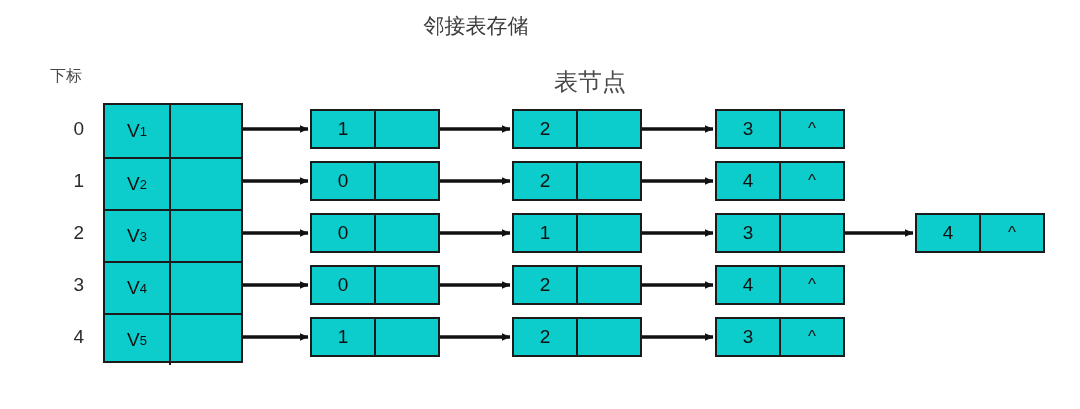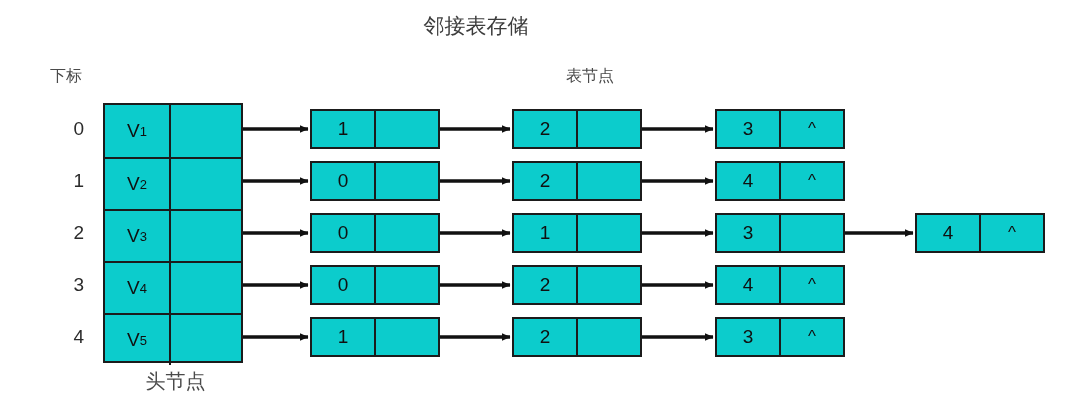--- a/index.html
+++ b/index.html
@@ -41,21 +41,21 @@
   #label-head {
     left: 108px; top: 368px;
     width: 135px;
     text-align: center;
     font-size: 20px;
   }
   #label-listnode {
     left: 520px; top: 66px;
     width: 140px;
     text-align: center;
-    font-size: 16px;
+    font-size: 24px;
   }
   .idx {
     position: absolute;
     width: 26px;
     text-align: right;
     font-size: 19px;
     color: #2b2b2b;
     font-family: "Liberation Sans", sans-serif;
   }
   
@@ -139,21 +139,20 @@
   }
 </style>
 </head>
 <body>
 
 <div id="canvas">
 
   <div class="lbl" id="title">邻接表存储</div>
 
   <div class="lbl" id="label-index">下标</div>
-  <div class="lbl" id="label-head">头节点</div>
   <div class="lbl" id="label-listnode">表节点</div>
 
   <div id="index-column">
       <div class="idx" style="left: 58px; top: 118px;">0</div>
       <div class="idx" style="left: 58px; top: 170px;">1</div>
       <div class="idx" style="left: 58px; top: 222px;">2</div>
       <div class="idx" style="left: 58px; top: 274px;">3</div>
       <div class="idx" style="left: 58px; top: 326px;">4</div>
     </div>
 

